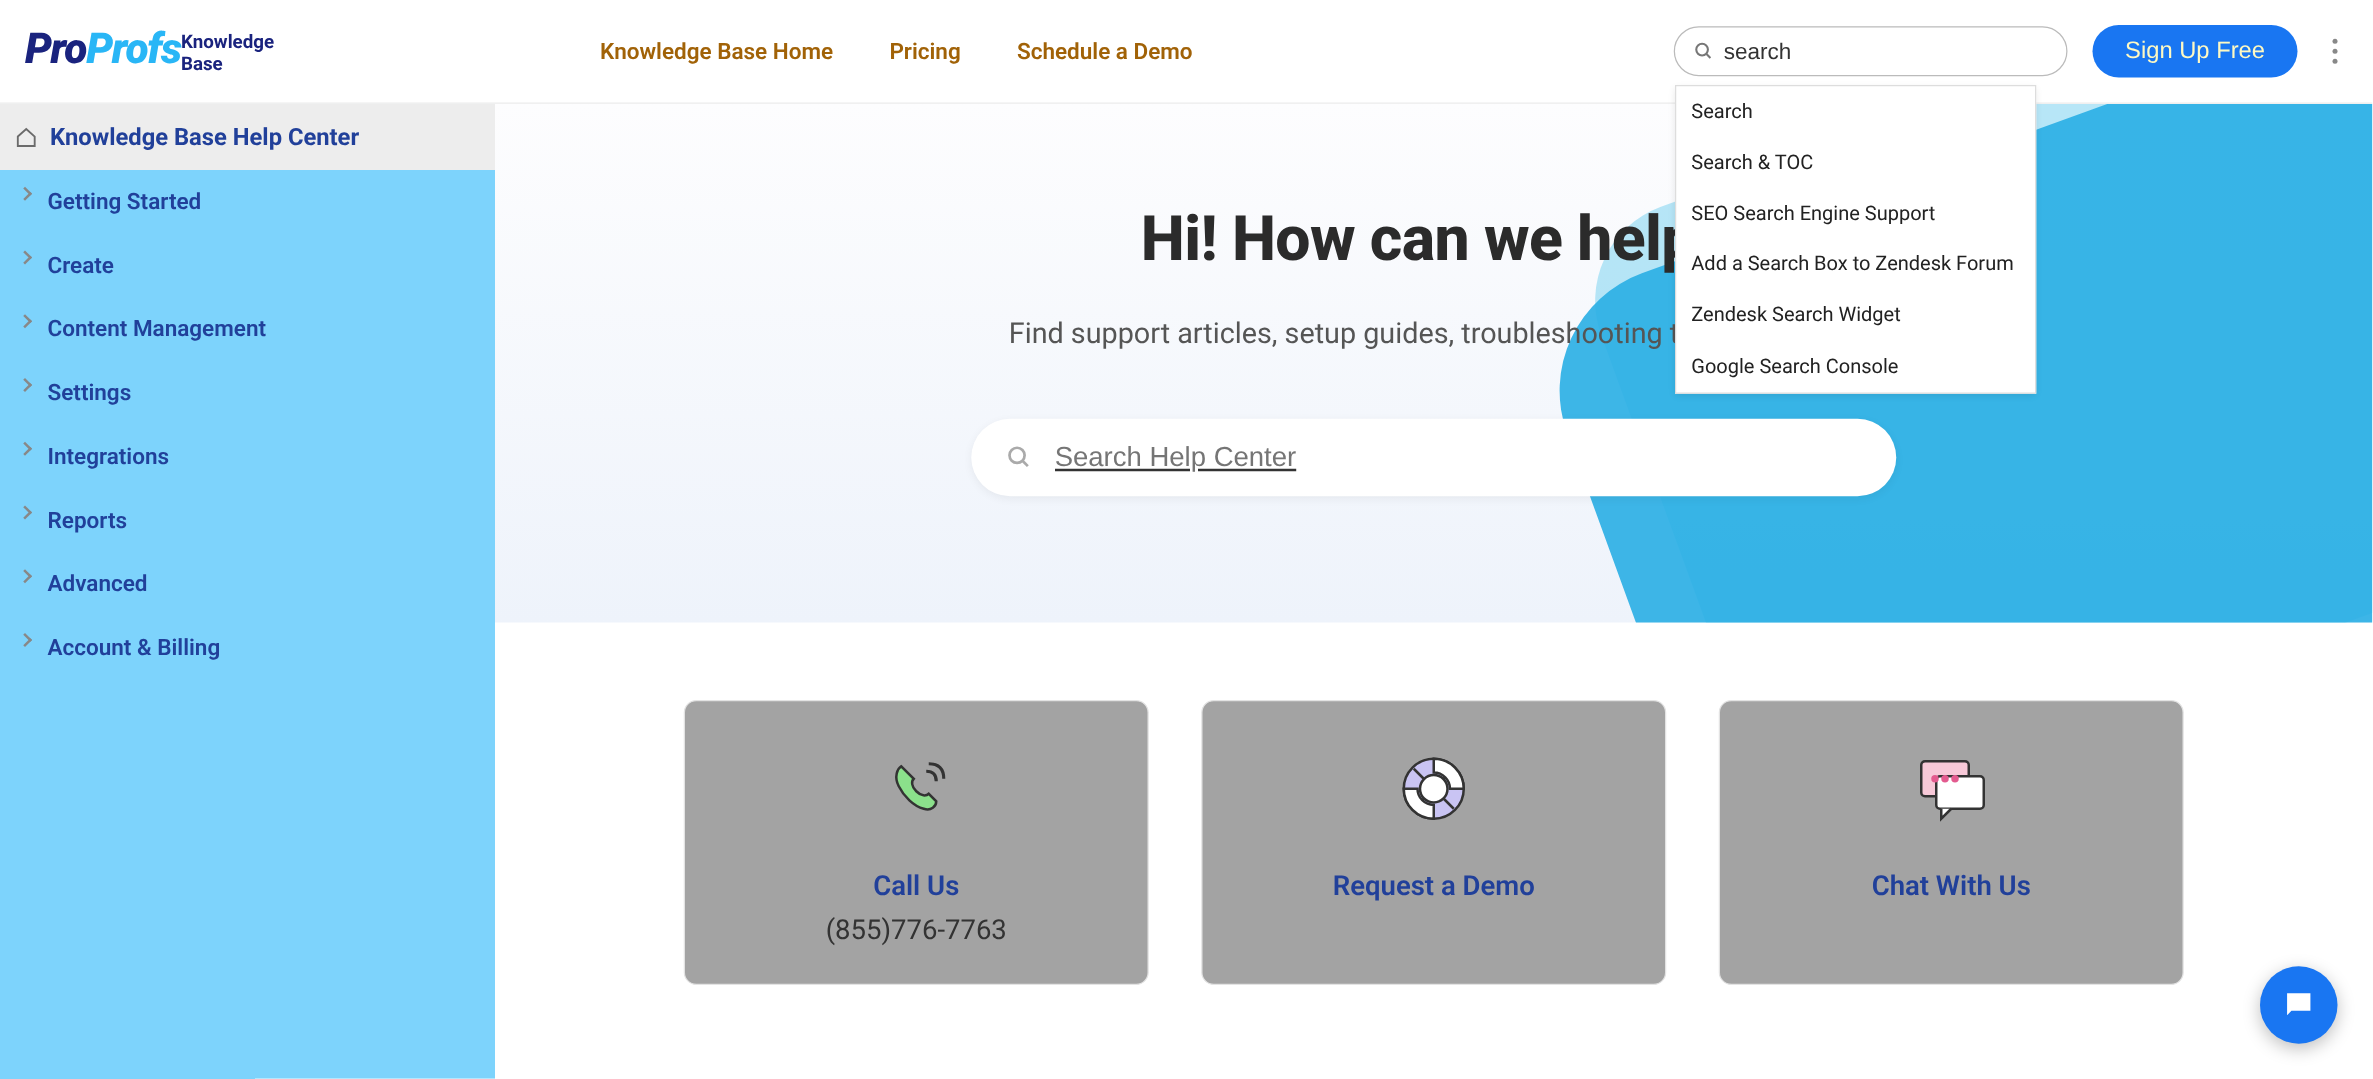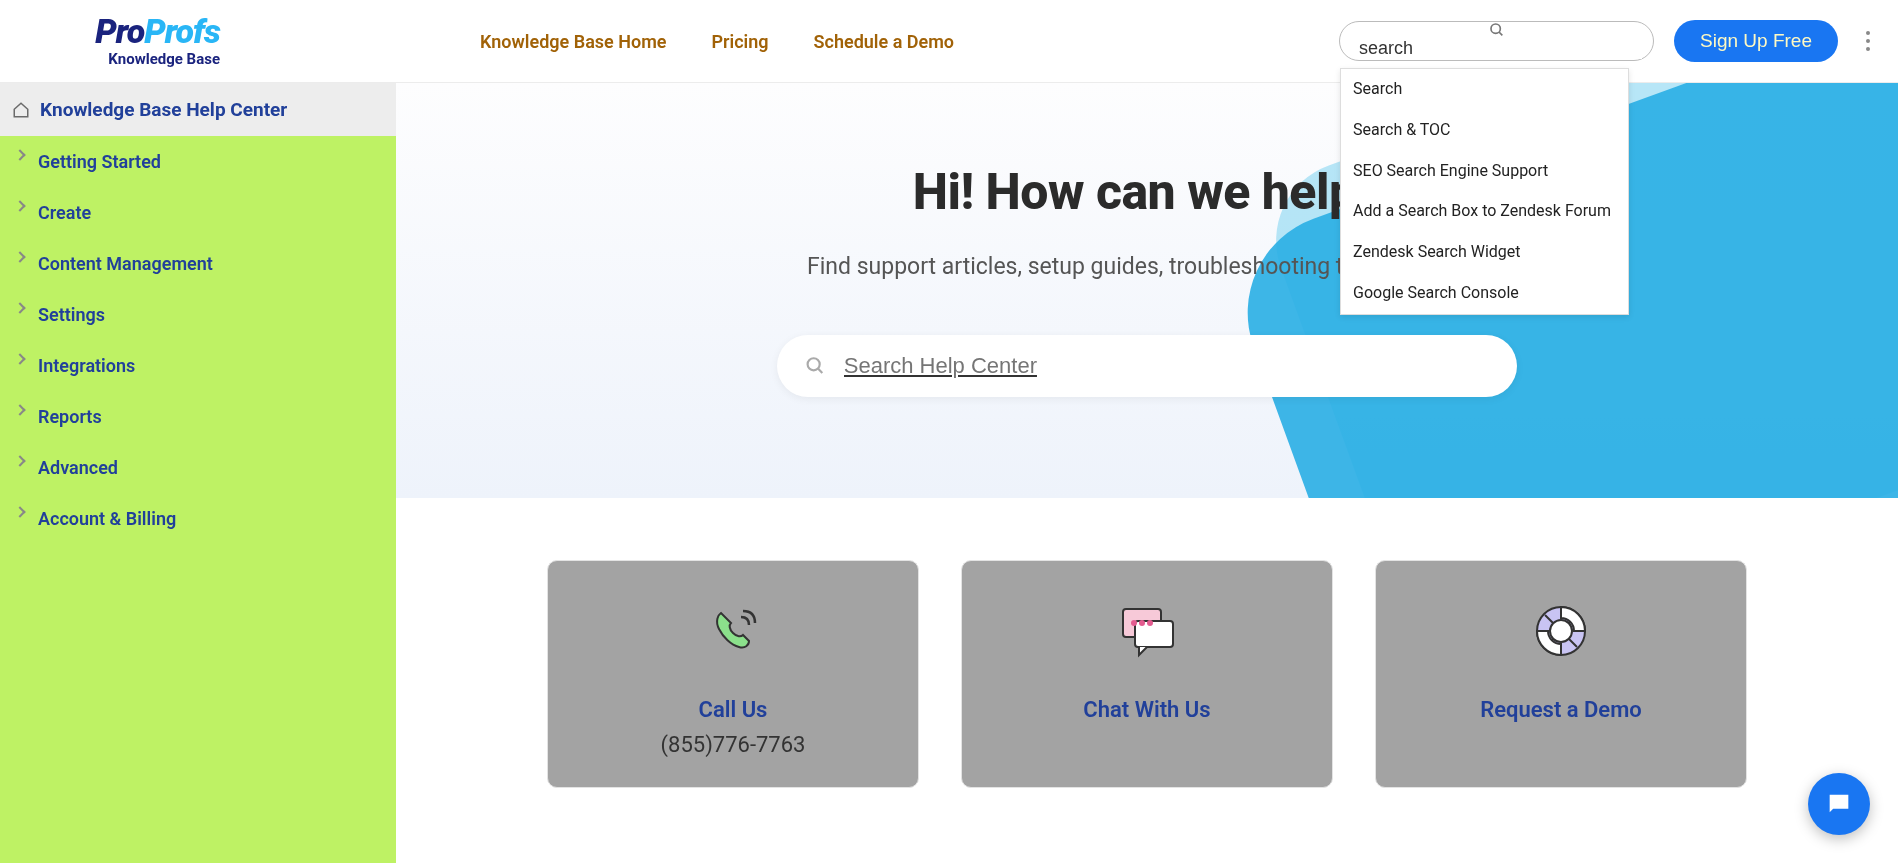--- a/index.html
+++ b/index.html
@@ -18,22 +18,21 @@
     border-bottom: 1px solid #ececec;
     display: flex;
     align-items: center;
     padding: 0 20px 0 20px;
     position: relative;
     z-index: 100;
     background: #fff;
   }
   .logo {
     display: flex;
-    flex-direction: column;
-    align-items: flex-end;
+    align-items: flex-start;
     width: 200px;
   }
   .logo-main {
     font-size: 34px;
     font-weight: 900;
     font-style: italic;
     line-height: 1;
     letter-spacing: -1px;
   }
   .logo-pro { color: #1a237e; }
@@ -63,21 +62,20 @@
   }
   .header-search {
     width: 315px;
     height: 40px;
     border: 1px solid #bbb;
     border-radius: 20px;
     display: flex;
     align-items: center;
     padding: 0 15px;
     position: relative;
-    flex-direction: column;
   }
   .header-search svg { flex-shrink: 0; }
   .header-search input {
     border: none;
     outline: none;
     font-size: 18px;
     margin-left: 8px;
     width: 100%;
     color: #333;
   }
@@ -126,21 +124,21 @@
   .search-dropdown::-webkit-scrollbar-track { background: #f0f0f0; }
   .search-dropdown::-webkit-scrollbar-thumb { background: #bbb; }
   
   .body-wrap {
     display: flex;
     height: calc(100% - 83px);
   }
   
   .sidebar {
     width: 396px;
-    background: #bef264;
+    background: #7dd3fc;
     flex-shrink: 0;
   }
   .sidebar-header {
     background: #ededed;
     padding: 15px 12px;
     display: flex;
     align-items: center;
     gap: 10px;
     font-size: 19px;
     font-weight: 700;
@@ -395,44 +393,44 @@
             <path d="M40 8 Q 52 8 52 20" fill="none" stroke="#333" stroke-width="2.5"></path>
             <path d="M38 14 Q 46 14 46 22" fill="none" stroke="#333" stroke-width="2.5"></path>
           </svg>
         </div>
         <div class="card-title">Call Us</div>
         <div class="card-sub">(855)776-7763</div>
       </div>
 
       <div class="card">
         <div class="card-icon">
+          <svg width="56" height="56" viewBox="0 0 56 56">
+            <circle cx="28" cy="28" r="24" fill="#c9c4f3" stroke="#333" stroke-width="2"></circle>
+            <circle cx="28" cy="28" r="11" fill="#fff" stroke="#333" stroke-width="2"></circle>
+            <path d="M12 12 L20 20 M44 12 L36 20 M12 44 L20 36 M44 44 L36 36" stroke="#333" stroke-width="2"></path>
+            <path d="M28 4 A24 24 0 0 1 52 28 L41 28 A13 13 0 0 0 28 15 Z" fill="#fff" stroke="#333" stroke-width="2"></path>
+            <path d="M28 52 A24 24 0 0 1 4 28 L15 28 A13 13 0 0 0 28 41 Z" fill="#fff" stroke="#333" stroke-width="2"></path>
+          </svg>
+        </div>
+        <div class="card-title">Request a Demo</div>
+      </div>
+
+      <div class="card">
+        <div class="card-icon">
           <svg width="64" height="56" viewBox="0 0 64 56">
             <rect x="8" y="6" width="38" height="28" rx="3" fill="#f7c9d8" stroke="#333" stroke-width="2"></rect>
             <rect x="20" y="18" width="38" height="26" rx="3" fill="#fff" stroke="#333" stroke-width="2"></rect>
             <circle cx="19" cy="20" r="3" fill="#e35b8f"></circle>
             <circle cx="27" cy="20" r="3" fill="#e35b8f"></circle>
             <circle cx="35" cy="20" r="3" fill="#e35b8f"></circle>
             <path d="M24 44 L24 52 L32 44" fill="#fff" stroke="#333" stroke-width="2"></path>
           </svg>
         </div>
         <div class="card-title">Chat With Us</div>
       </div>
-
-      <div class="card">
-        <div class="card-icon">
-          <svg width="56" height="56" viewBox="0 0 56 56">
-            <circle cx="28" cy="28" r="24" fill="#c9c4f3" stroke="#333" stroke-width="2"></circle>
-            <circle cx="28" cy="28" r="11" fill="#fff" stroke="#333" stroke-width="2"></circle>
-            <path d="M12 12 L20 20 M44 12 L36 20 M12 44 L20 36 M44 44 L36 36" stroke="#333" stroke-width="2"></path>
-            <path d="M28 4 A24 24 0 0 1 52 28 L41 28 A13 13 0 0 0 28 15 Z" fill="#fff" stroke="#333" stroke-width="2"></path>
-            <path d="M28 52 A24 24 0 0 1 4 28 L15 28 A13 13 0 0 0 28 41 Z" fill="#fff" stroke="#333" stroke-width="2"></path>
-          </svg>
-        </div>
-        <div class="card-title">Request a Demo</div>
-      </div>
     </section>
 
     <div class="chat-bubble">
       <svg width="28" height="28" viewBox="0 0 24 24" fill="#fff">
           <path d="M4 4h16v12H7l-3 3V4z"></path>
         </svg>
     </div>
   </main>
 </div>
 

